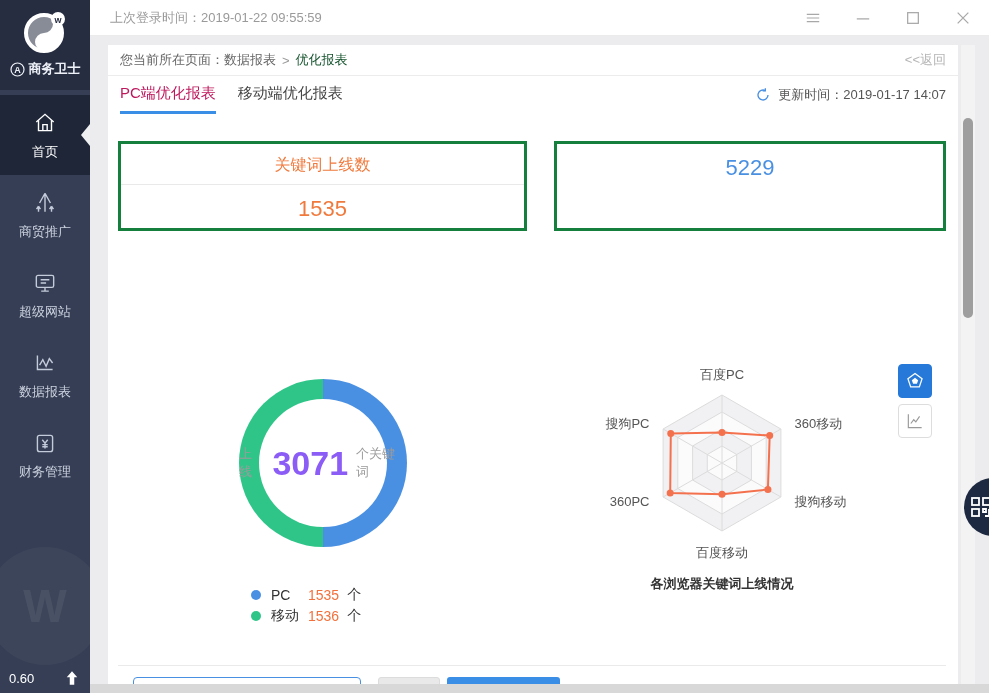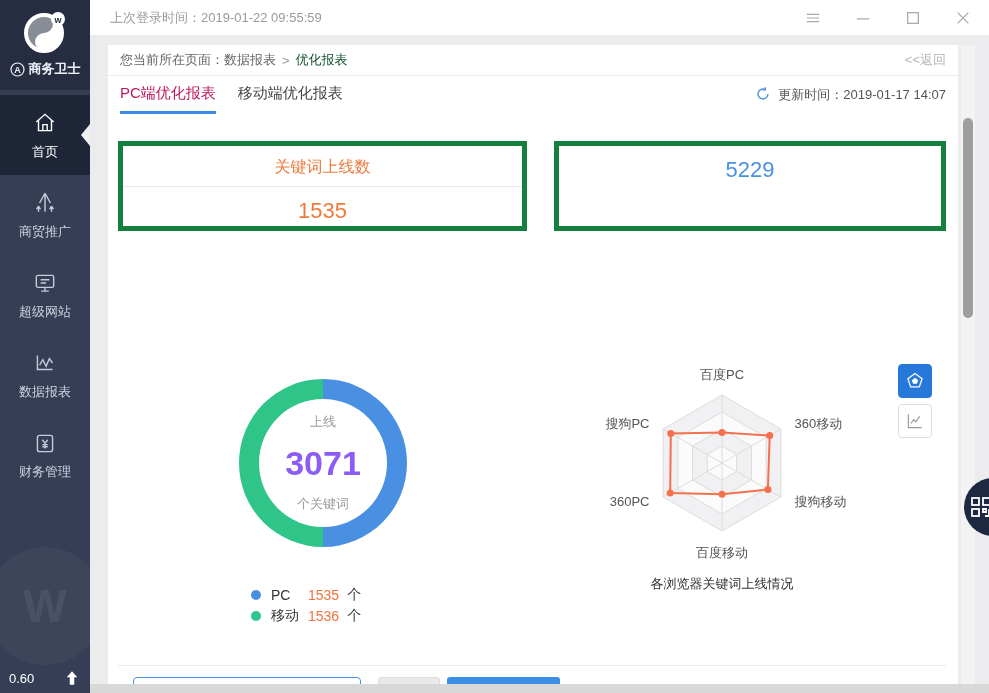--- a/index.html
+++ b/index.html
@@ -45,55 +45,55 @@
   .card { position:absolute; left:108px; top:45px; width:850px; height:639px; background:#ffffff; overflow:hidden; }
 
   .breadcrumb-row { height:31px; display:flex; align-items:center; padding:0 12px; border-bottom:1px solid #ececec; font-size:13px; color:#666; }
   .crumb-link { color:#14532d; cursor:pointer; }
   .crumb-sep { margin:0 6px; color:#999; }
   .back-link { margin-left:auto; color:#b5b5b5; font-size:13px; cursor:pointer; }
 
   .tabs-row { height:38px; display:flex; align-items:center; padding-left:12px; }
   .tab { height:38px; line-height:34px; font-size:15px; color:#454545; cursor:pointer; margin-right:22px; border-bottom:3px solid transparent; }
   .tab.active { color:#be185d; border-bottom-color:#3a8ee6; }
-  .update { margin-left:auto; display:flex; align-items:flex-start; gap:7px; padding-right:12px; font-size:13px; color:#555; }
+  .update { margin-left:auto; display:flex; align-items:center; gap:7px; padding-right:12px; font-size:13px; color:#555; }
 
   .notice { position:relative; margin:19px 12px 0 10px; height:60px; background:#dcedf8; border:1px solid #b9dcef; border-radius:2px;
     padding:10px 100px 0 30px; font-size:13px; line-height:20px; color:#4a7ca3; }
   .notice .search-ic { position:absolute; left:9px; top:11px; }
   .feedback-btn { position:absolute; right:24px; top:27px; background:transparent; border:1px solid #7fa9c6; color:#3f7ca6;
     font-size:13px; padding:2px 9px; cursor:pointer; border-radius:2px; }
 
   .stats { display:flex; margin:27px 12px 0 10px; }
-  .stat-card { border:5px solid #15803d; height:90px; background:#fff; }
+  .stat-card { border:3px solid #15803d; height:90px; background:#fff; }
   .stat-card.first { width:409px; margin-right:27px; }
   .stat-card.second { flex:1; }
   .stat-title { height:41px; line-height:41px; text-align:center; font-size:16px; border-bottom:1px solid #e9e9e9; }
   .stat-value { height:48px; line-height:48px; text-align:center; font-size:22px; }
   .stat-card.orange .stat-title, .stat-card.orange .stat-value { color:#f07a3d; }
   .stat-card.blue .stat-title, .stat-card.blue .stat-value { color:#4a90e2; }
 
   
   .donut-wrap { position:absolute; left:131px; top:334px; width:168px; height:168px; }
   .donut-ring { width:168px; height:168px; border-radius:50%; }
   .donut-hole { position:absolute; inset:20px; border-radius:50%; background:#ffffff; }
-  .donut-center { position:absolute; inset:0; display:flex; flex-direction:column; align-items:center; justify-content:center; gap:14px; }
+  .donut-center { position:absolute; inset:0; display:flex; flex-direction:row; align-items:center; justify-content:flex-end; gap:8px; }
   .donut-center .cap { font-size:13px; color:#9b9b9b; }
   .donut-center .val { font-size:34px; font-weight:bold; color:#8b5cf6; line-height:36px; }
 
   .legend { position:absolute; left:143px; top:539px; }
   .legend-row { display:flex; align-items:center; height:21px; font-size:14px; }
   .legend-row .dot { width:10px; height:10px; border-radius:50%; margin-right:10px; }
   .legend-row .name { color:#333; min-width:37px; }
   .legend-row .num { color:#f4703b; margin-right:8px; }
   .legend-row .unit { color:#333; }
 
   
   .radar-wrap { position:absolute; left:449px; top:316px; width:330px; height:212px; }
-  .radar-title { position:absolute; left:449px; top:530px; width:330px; text-align:center; font-size:13px; font-weight:normal; color:#333; }
+  .radar-title { position:absolute; left:449px; top:530px; width:330px; text-align:center; font-size:13px; font-weight:bold; color:#333; }
 
   .chart-toolbar { position:absolute; left:790px; top:319px; display:flex; flex-direction:column; gap:6px; }
   .tool-btn { width:34px; height:34px; border-radius:4px; display:flex; align-items:center; justify-content:center; cursor:pointer;
     background:#ffffff; border:1px solid #dddddd; }
   .tool-btn.active { background:#2679d8; border-color:#2679d8; }
 
   .divider { position:absolute; left:10px; right:12px; top:620px; border-top:1px solid #eaeaea; }
   .bottom-input { position:absolute; left:25px; top:632px; width:228px; height:30px; border:1px solid #4a90e2; border-radius:4px; outline:none; padding:0 8px; font-size:13px; }
   .btn-secondary { position:absolute; left:270px; top:632px; width:62px; height:30px; background:#e9e9e9; border:1px solid #dcdcdc; border-radius:3px; cursor:pointer; }
   .btn-primary { position:absolute; left:339px; top:632px; width:113px; height:30px; background:#3a8ee6; border:none; border-radius:3px; cursor:pointer; }

